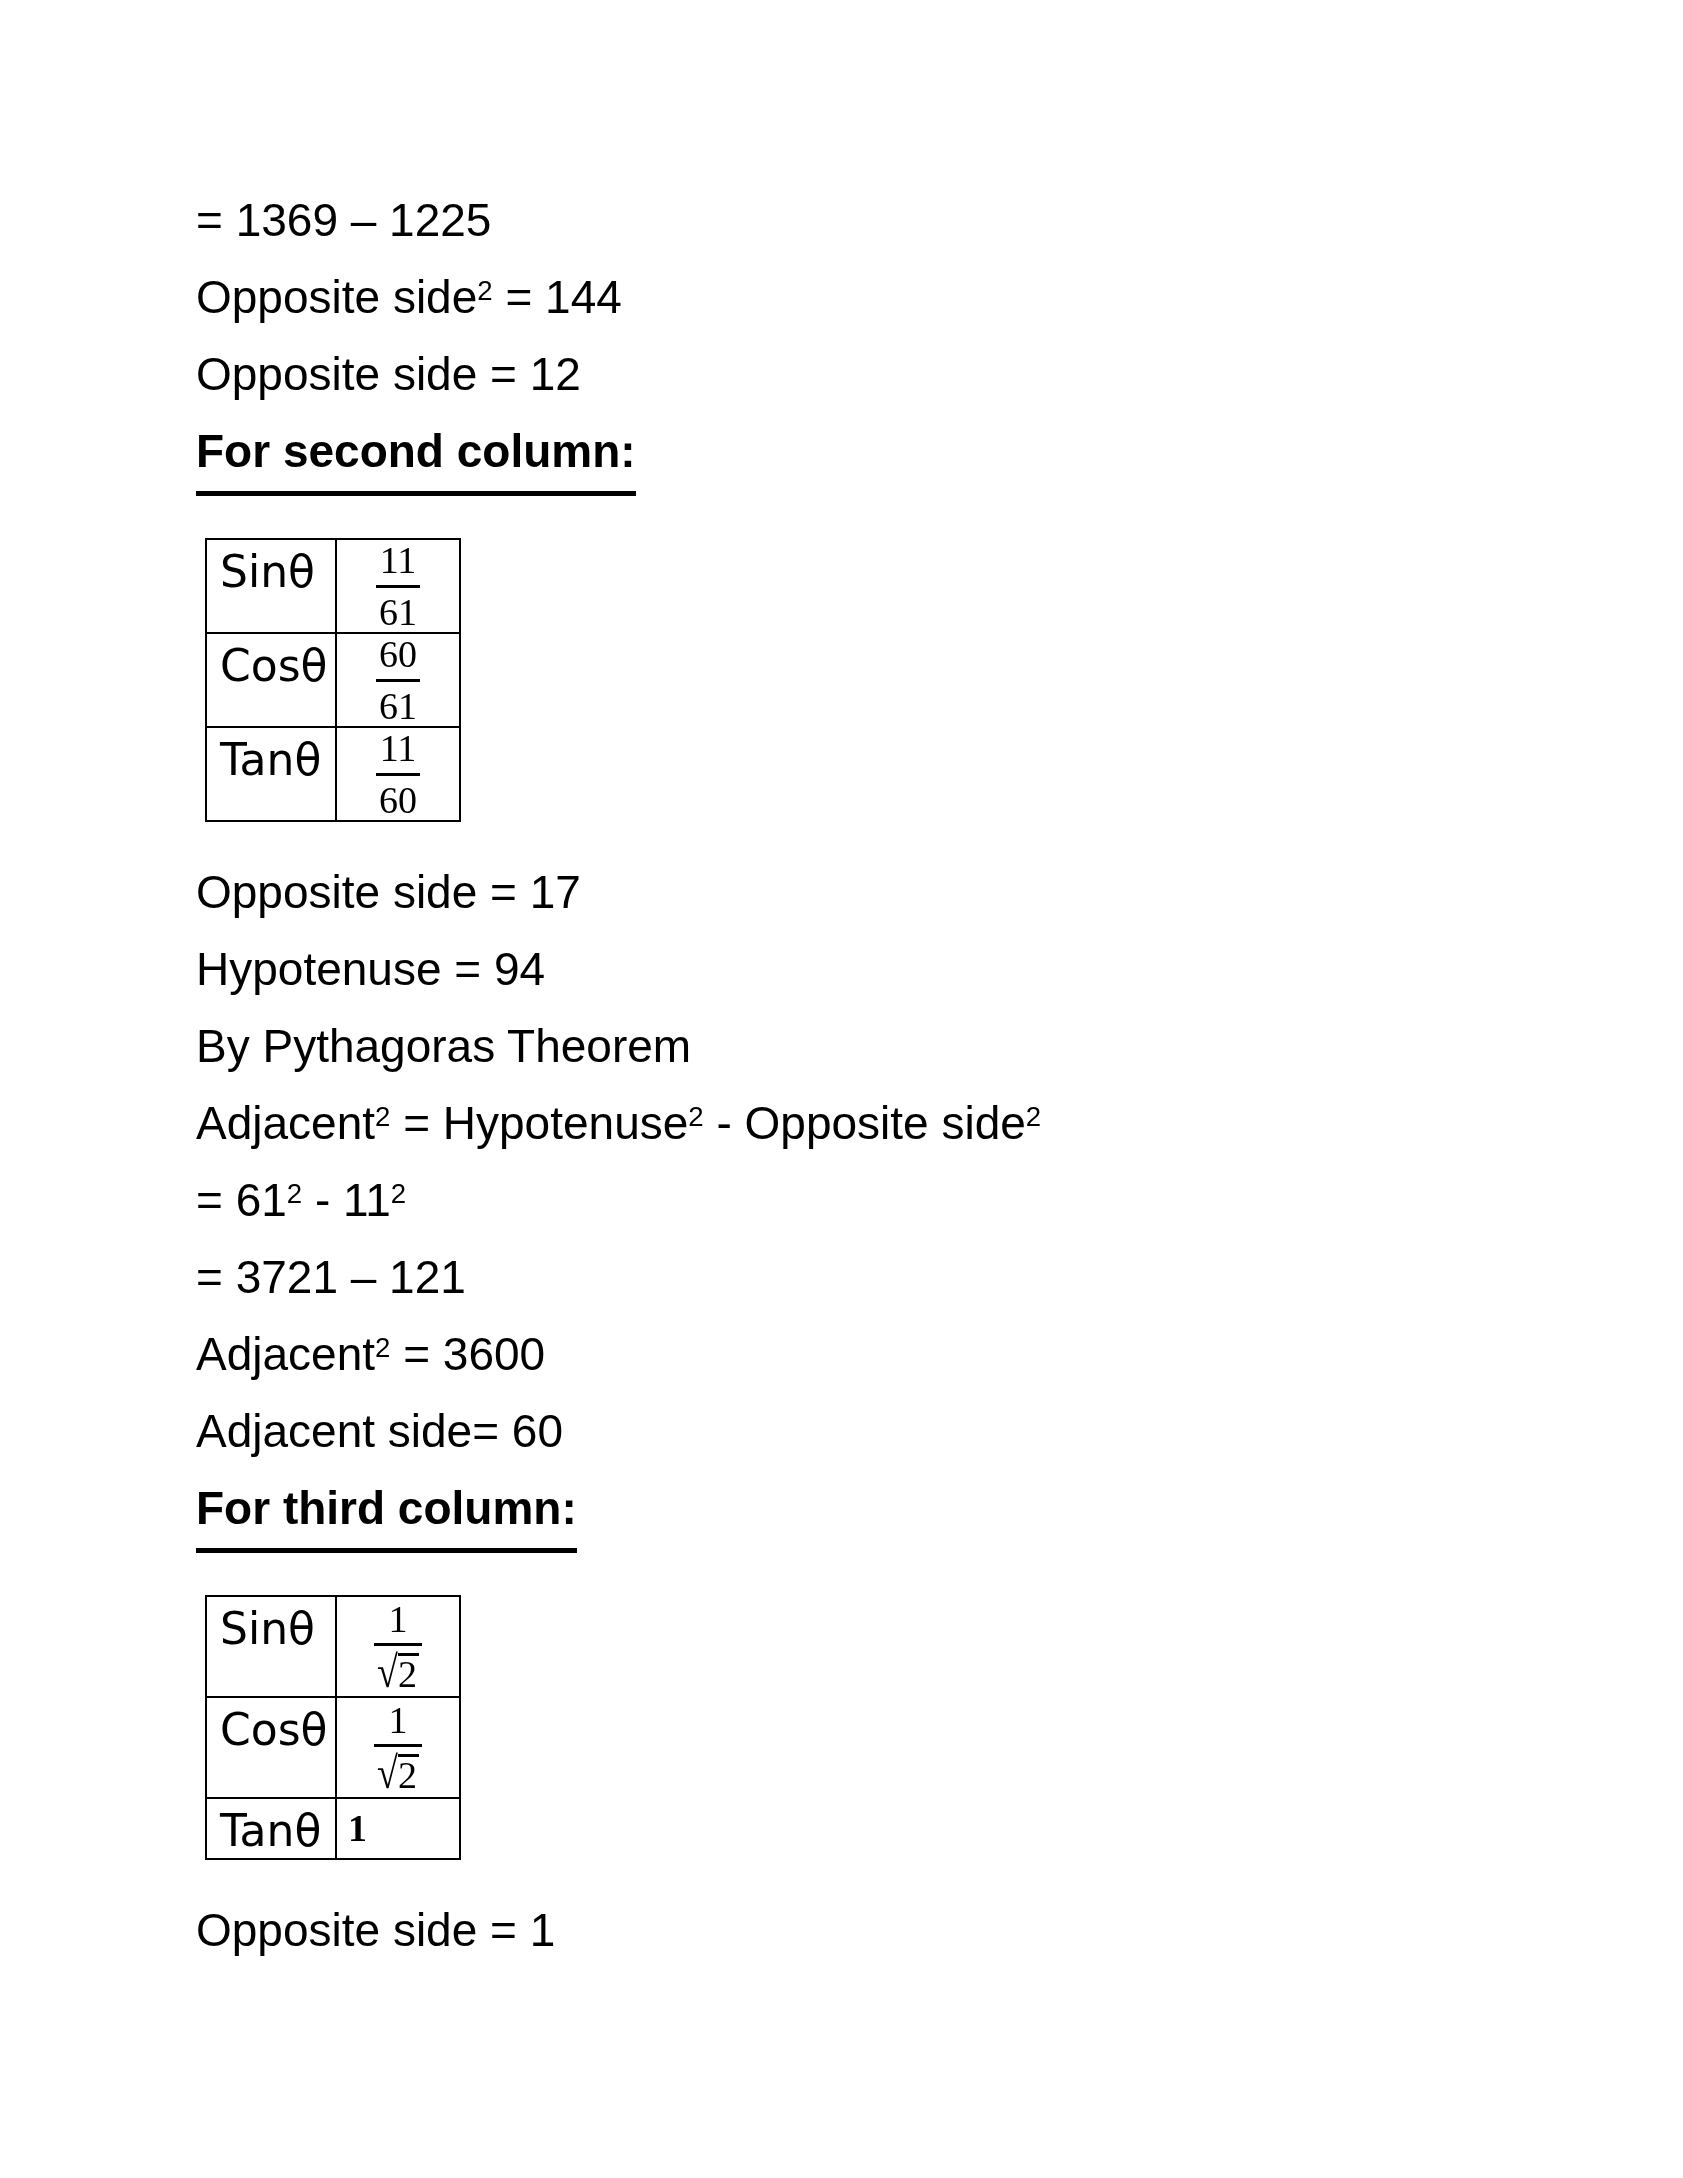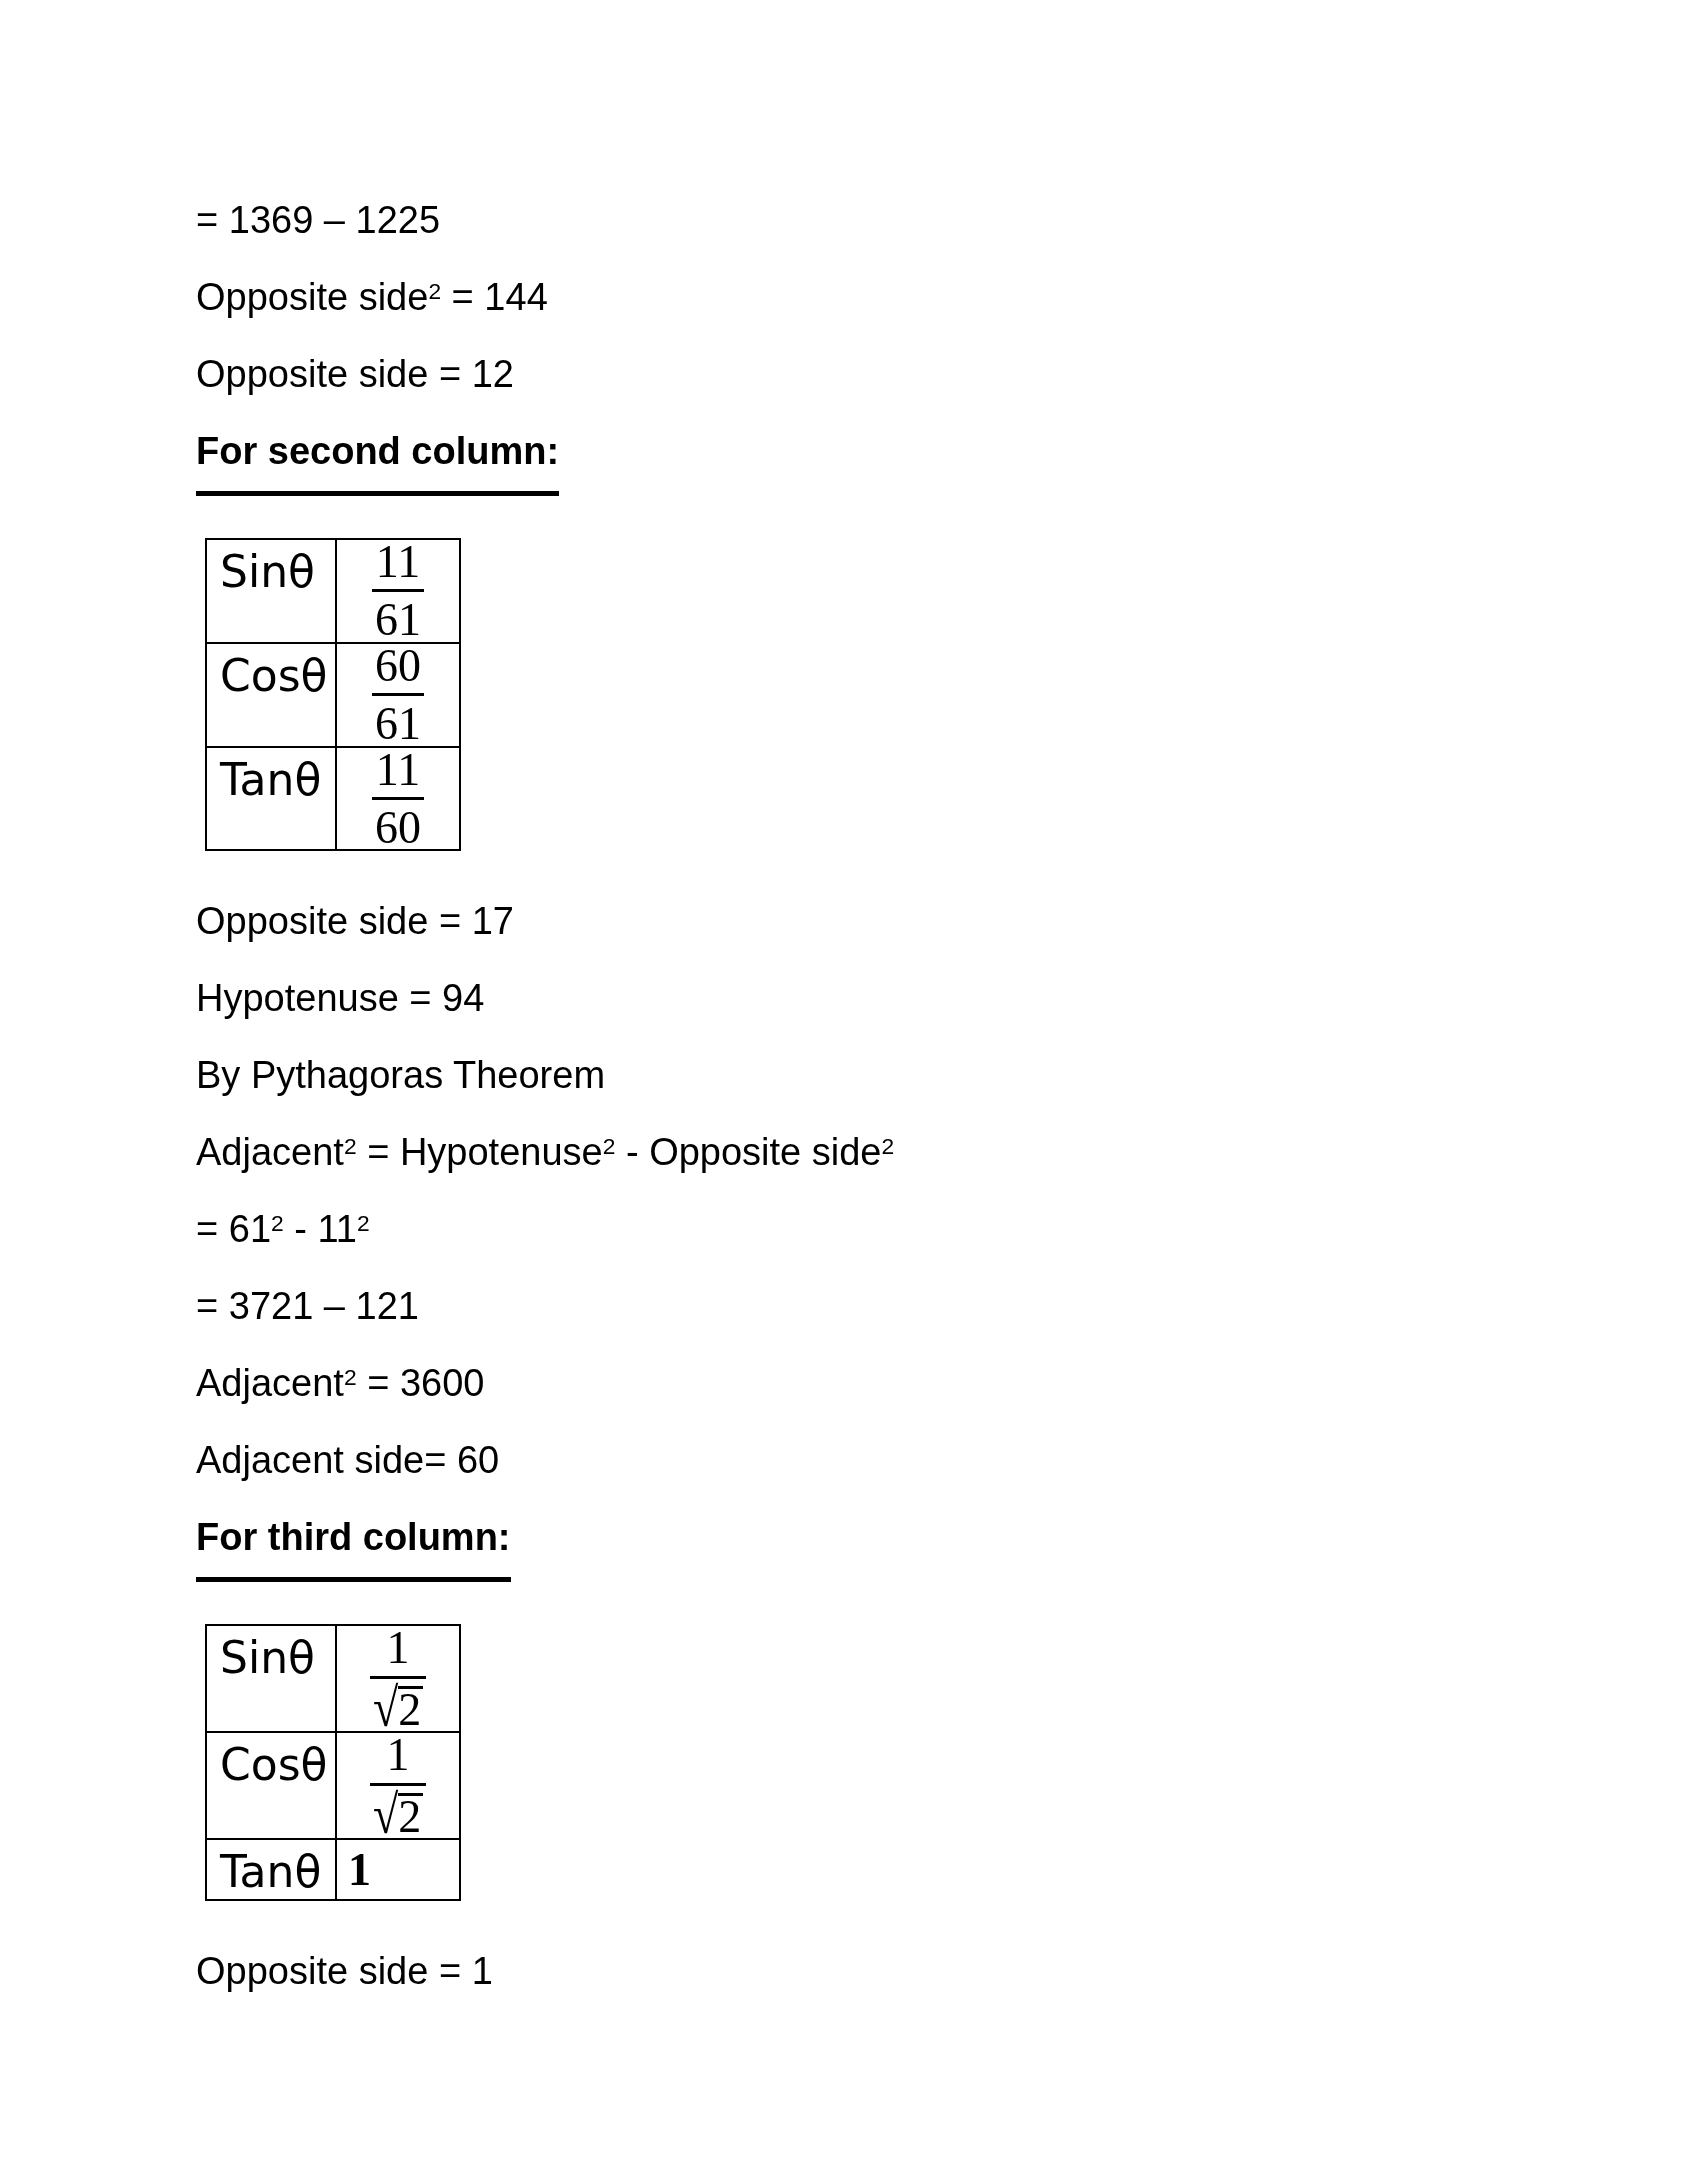--- a/index.html
+++ b/index.html
@@ -16,21 +16,21 @@
     color:var(--ink);
     overflow:hidden;
   }
   .content{
     position:absolute;
     left:196px;
     top:200px;
     width:1386px;
   }
   .line{
-    font-size:38px;
+    font-size:46px;
     line-height:40px;
     margin:0 0 37px 0;
     white-space:pre-wrap;
     color:var(--ink);
   }
   .line sup{
     font-size:0.6em;
     line-height:0;
     vertical-align:baseline;
     position:relative;
@@ -58,21 +58,21 @@
     font-size:44px;
     line-height:1.2;
     vertical-align:top;
     padding:6px 0 0 13px;
   }
   .tbl td.val{
     width:124px;
     text-align:center;
     vertical-align:middle;
     font-family:"Liberation Serif", serif;
-    font-size:46px;
+    font-size:38px;
   }
   .tbl td.val.plain{
     text-align:left;
     padding-left:11px;
     font-weight:bold;
   }
   .tbl-second tr{height:94px;}
   .tbl-third tr:nth-child(-n+2){height:101px;}
   .tbl-third tr:nth-child(3){height:57px;}
   .frac{

